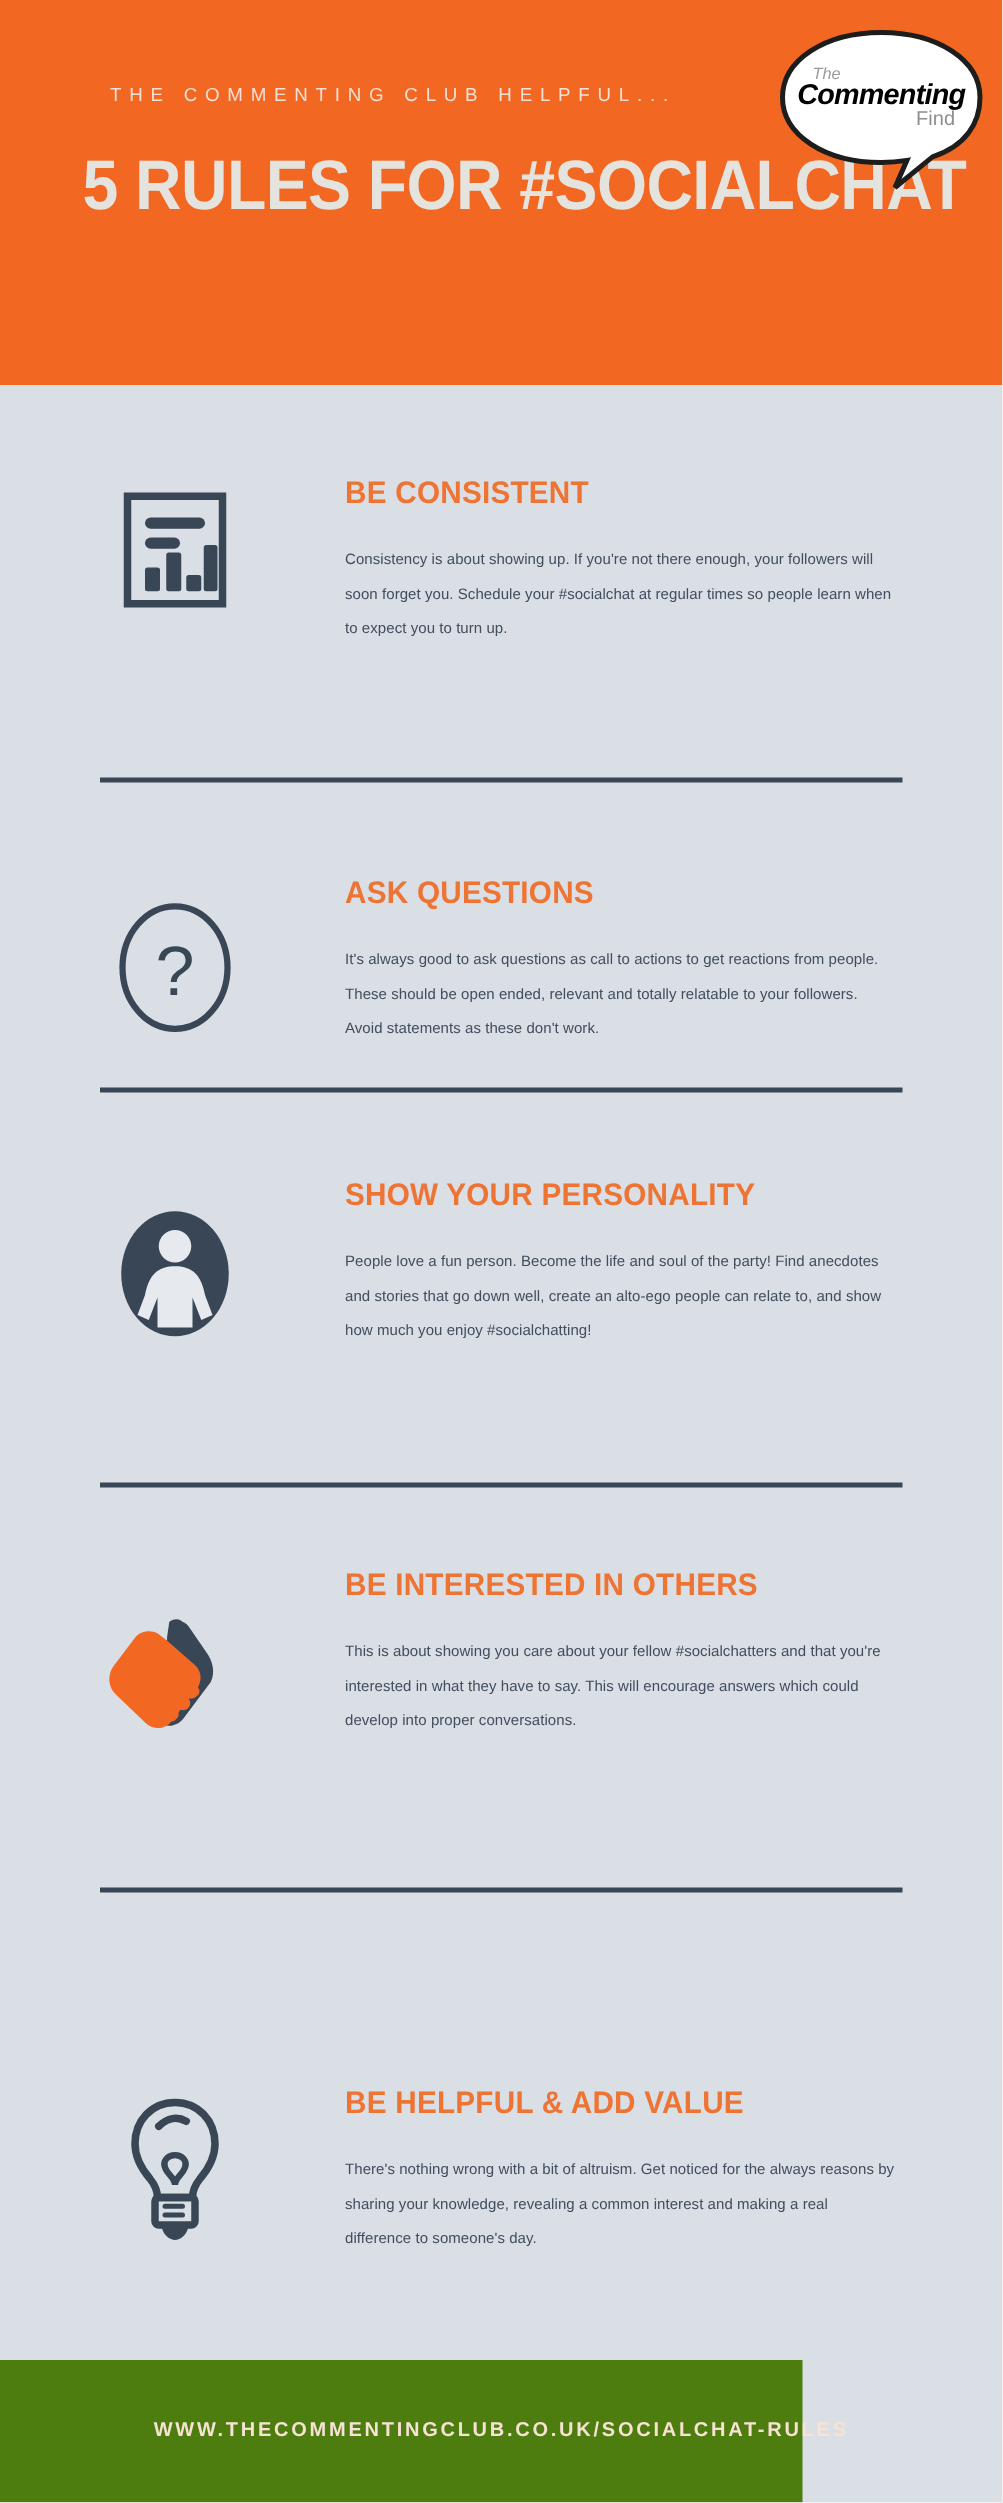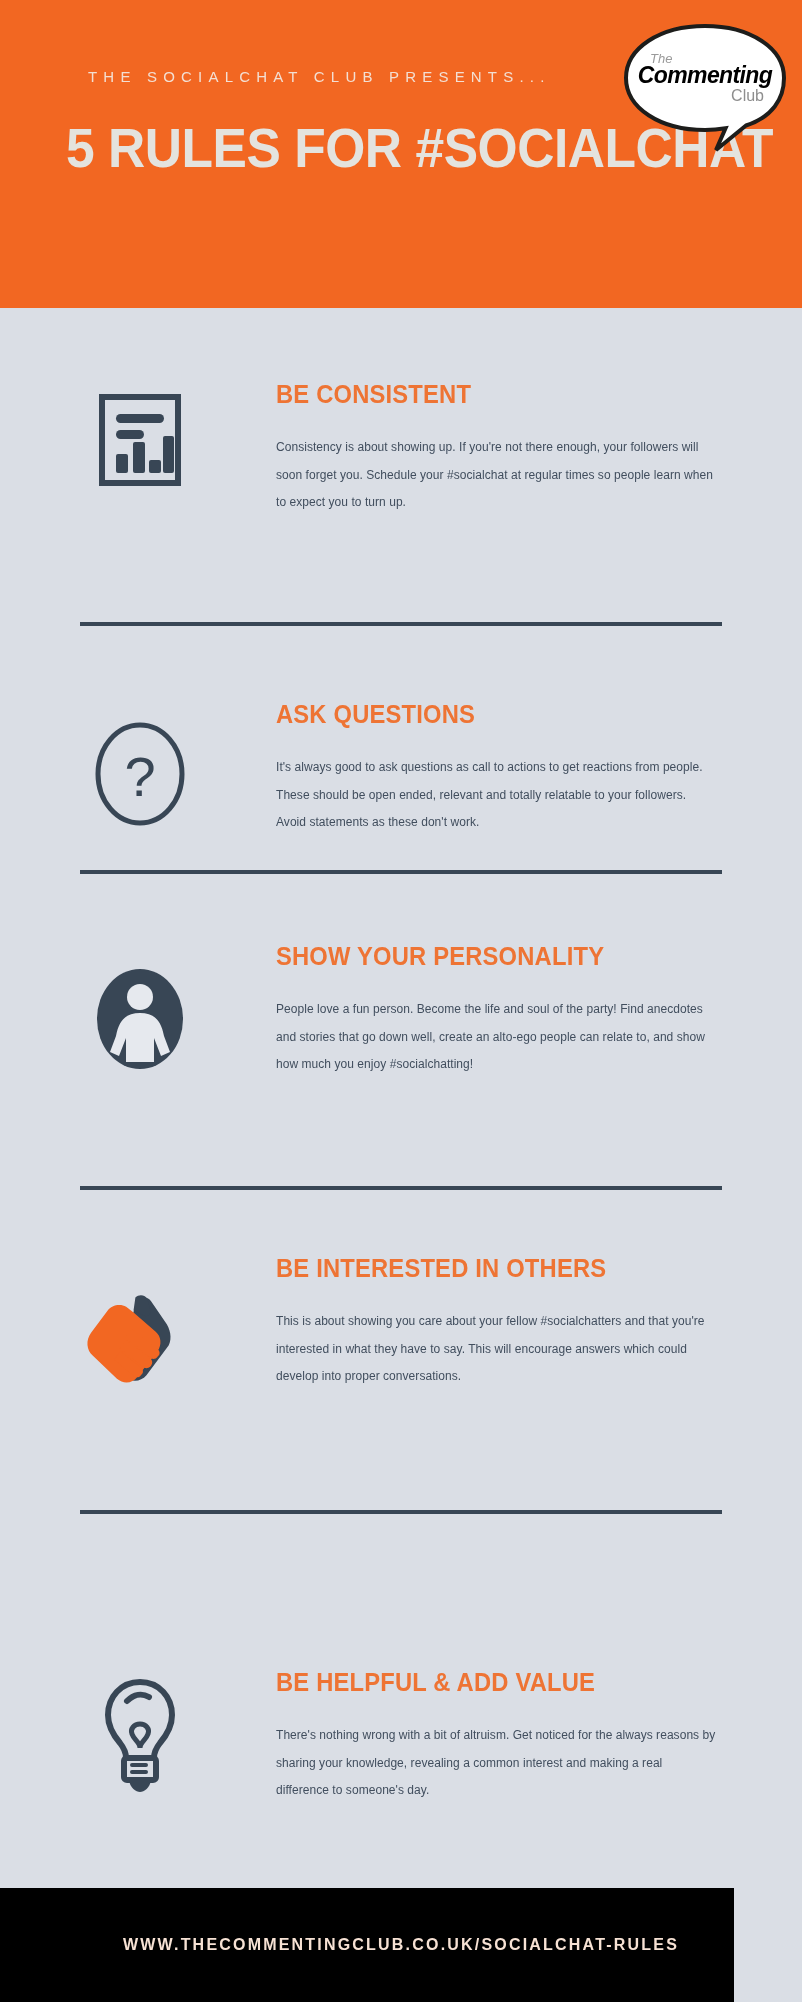--- a/index.html
+++ b/index.html
@@ -142,23 +142,23 @@
     width: 642px;
     height: 4px;
     background: #384655;
   }
 
   
   .footer {
     position: absolute;
     left: 0;
     top: 1888px;
-    width: 734px;
+    width: 642px;
     height: 114px;
-    background: #000000;
+    background: #4d7c0f;
   }
   .footer-url {
     position: absolute;
     left: 0; top: 0;
     width: 802px; height: 114px;
     display: flex;
     align-items: center;
     justify-content: center;
     font-size: 16px;
     font-weight: 700;
@@ -166,31 +166,31 @@
     color: #f7e2d4;
     white-space: nowrap;
   }
 </style>
 </head>
 <body>
 
 <div class="page">
 
   <div class="header">
-    <div class="kicker">THE SOCIALCHAT CLUB PRESENTS...</div>
+    <div class="kicker">THE COMMENTING CLUB HELPFUL...</div>
     <div class="headline">5 RULES FOR #SOCIALCHAT</div>
 
     <div class="logo">
       <svg width="170" height="132" viewBox="0 0 170 132">
         <path d="M85 4 C40 4 6 26 6 56 C6 86 40 108 85 108 C92 108 99 107.4 105.5 106.3 L96 128 L126 103.5 C152 95 164 77 164 56 C164 26 130 4 85 4 Z" fill="#ffffff" stroke="#1d1d1b" stroke-width="4"></path>
       </svg>
       <div class="logo-text">
         <div class="logo-the">The</div>
         <div class="logo-commenting">Commenting</div>
-        <div class="logo-club">Club</div>
+        <div class="logo-club">Find</div>
       </div>
     </div>
   </div>
 
   <div class="section" style="top:380px;">
     <div class="icon-cell" style="top:12px;">
       <svg width="86" height="96" viewBox="0 0 86 96">
         <rect x="5" y="5" width="76" height="86" fill="none" stroke="#384655" stroke-width="6"></rect>
         <rect x="19" y="22" width="48" height="9" rx="4.5" fill="#384655"></rect>
         <rect x="19" y="38" width="28" height="9" rx="4.5" fill="#384655"></rect>

